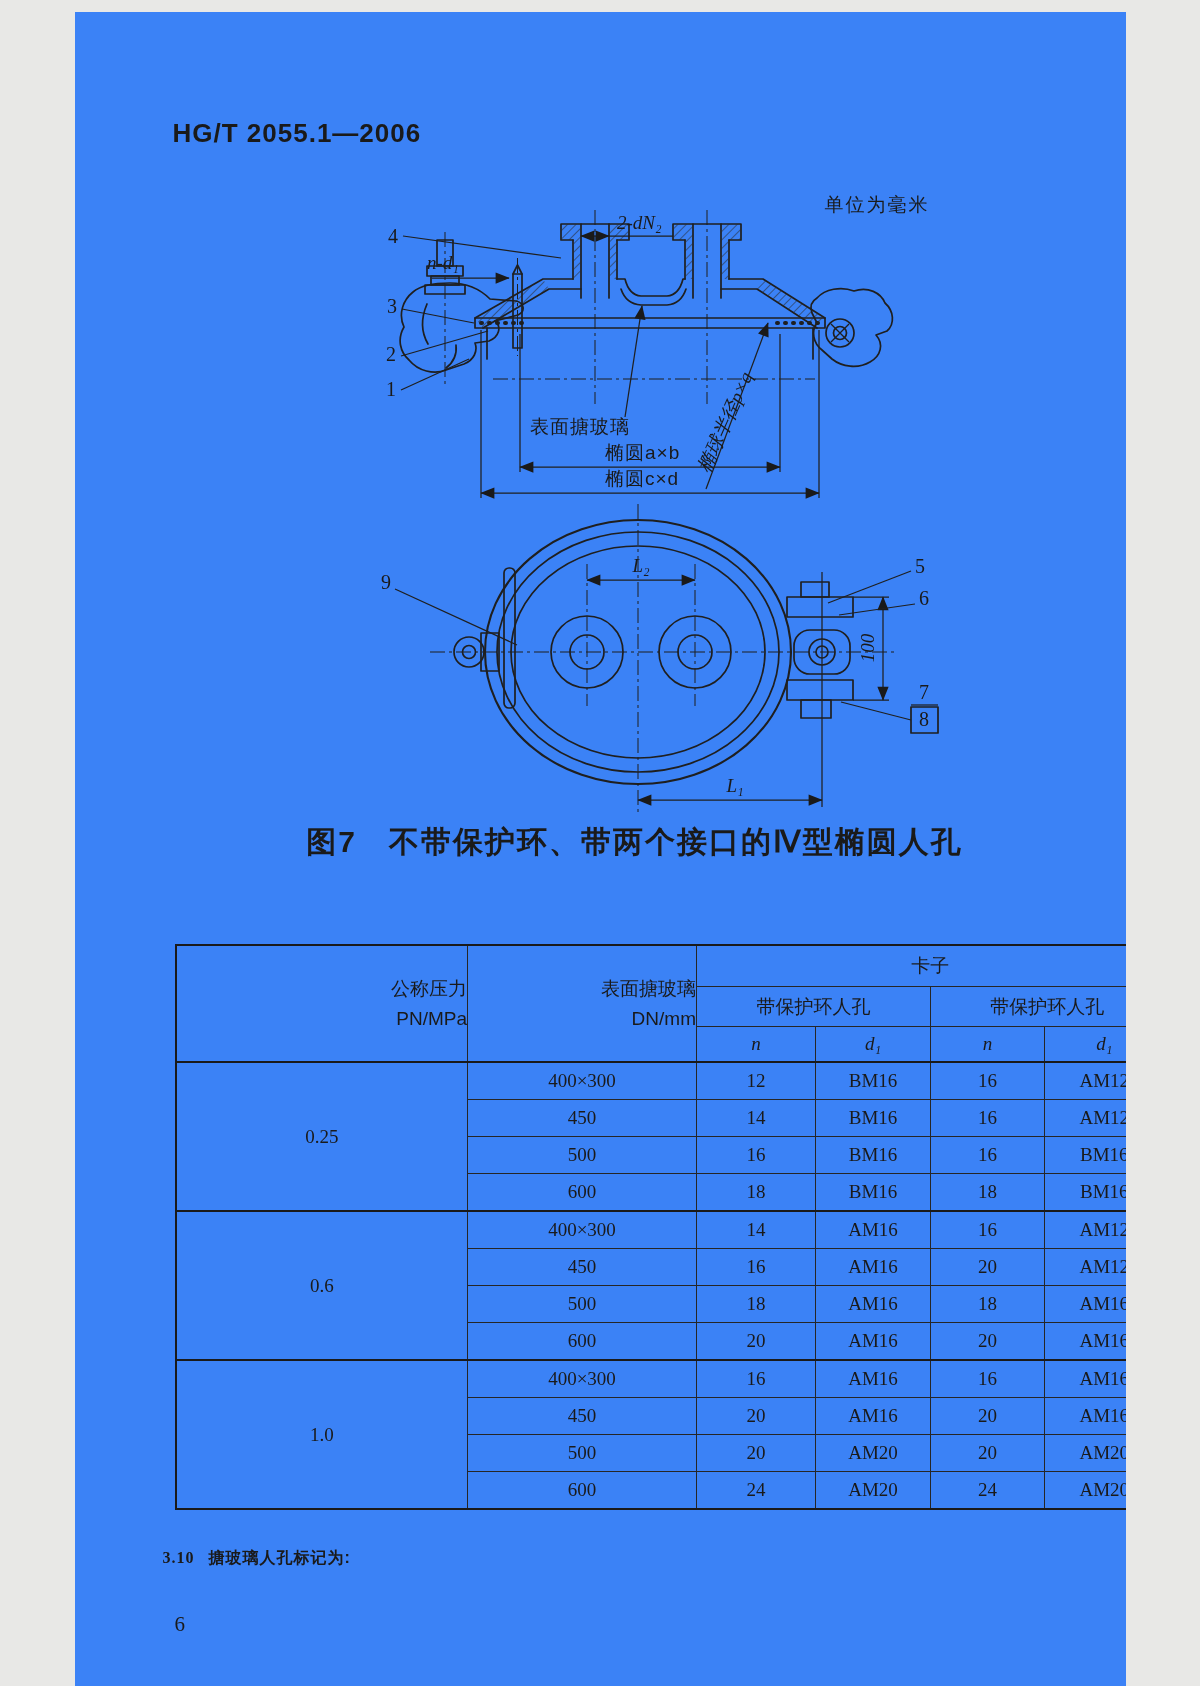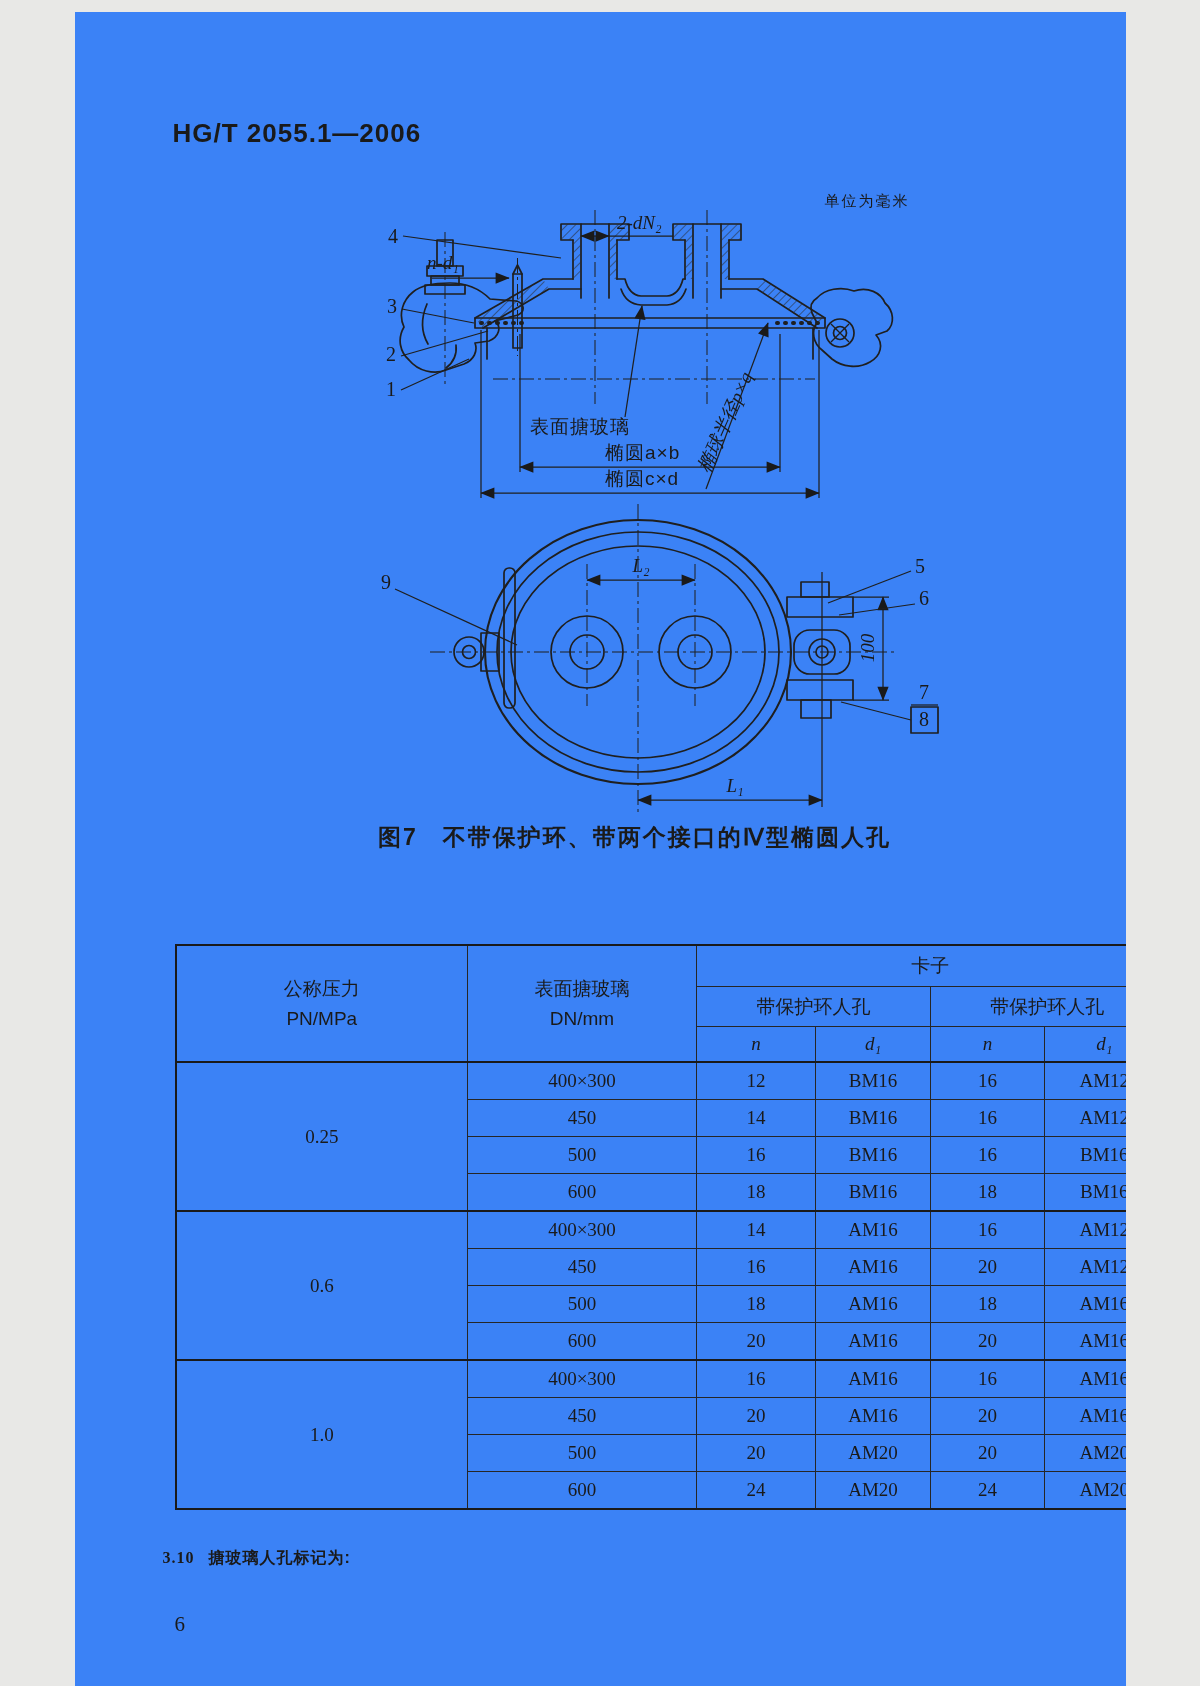--- a/index.html
+++ b/index.html
@@ -1,42 +1,42 @@
 <!DOCTYPE html>
 <html><head>
 <meta charset="utf-8">
 <style>
   html,body{margin:0;padding:0;background:#e8e8e6;}
   .page{position:relative;width:1051px;height:1686px;background:#3b82f6;margin:12px auto;
         font-family:"Liberation Sans",sans-serif;color:#1a1a1a;overflow:hidden;}
   .abs{position:absolute;}
   .doc-header{left:98px;top:106px;font-size:26px;font-weight:bold;letter-spacing:1px;}
-  .units{left:750px;top:180px;font-size:15px;letter-spacing:2px;}
-  .caption{left:0;width:1120px;top:810px;text-align:center;font-size:23px;font-weight:bold;letter-spacing:2px;}
+  .units{left:750px;top:180px;font-size:19px;letter-spacing:2px;}
+  .caption{left:0;width:1120px;top:810px;text-align:center;font-size:30px;font-weight:bold;letter-spacing:2px;}
   .tabletitle{left:0;width:1134px;top:889px;text-align:right;font-size:21px;font-weight:bold;letter-spacing:1px;}
   .sec310{left:88px;top:1536px;font-size:16px;font-weight:bold;letter-spacing:1px;}
   .sec310 .snum{font-family:"Liberation Serif",serif;margin-right:14px;}
   .pipeline{left:0;width:1182px;top:1568px;text-align:center;font-size:24px;letter-spacing:2px;}
   .pagenum{left:100px;top:1600px;font-size:21px;font-family:"Liberation Serif",serif;}
 
   
   table.t5{position:absolute;left:100px;top:932px;width:989px;border-collapse:collapse;table-layout:fixed;
            border:2.6px solid #1a1a1a;}
   table.t5 td{border:1.5px solid #262626;text-align:center;vertical-align:middle;
               font-size:19px;padding:0;}
   table.t5 .num{font-family:"Liberation Serif",serif;}
   table.t5 .it{font-family:"Liberation Serif",serif;font-style:italic;}
   table.t5 tr.h1 td{height:40px;}
   table.t5 tr.h2 td{height:39px;}
   table.t5 tr.h3 td{height:34px;}
   table.t5 tr.h3 td{border-bottom:2.4px solid #1a1a1a;}
   table.t5 td.hb{border-bottom:2.4px solid #1a1a1a;}
   table.t5 tbody td{height:36px;}
   table.t5 tr.gs td{border-top:2.3px solid #1a1a1a;}
-  .twoline div{line-height:1.55;}
+  .twoline div{line-height:1.55;text-align:right;}
 
   
   svg text{fill:#1a1a1a;}
   .ln{fill:none;stroke:#1f1f1f;stroke-width:1.7;stroke-linejoin:round;stroke-linecap:round;}
   .ln2{fill:none;stroke:#1f1f1f;stroke-width:2.1;}
   .dim{fill:none;stroke:#1f1f1f;stroke-width:1.25;}
   .cl{fill:none;stroke:#1f1f1f;stroke-width:1;stroke-dasharray:15 4 3 4;}
   .dots{fill:none;stroke:#1f1f1f;stroke-width:4;stroke-dasharray:1 7;stroke-linecap:round;}
   .dlab{font-family:"Liberation Serif",serif;font-style:italic;font-size:19px;}
   .clab{font-size:19px;letter-spacing:1px;}

